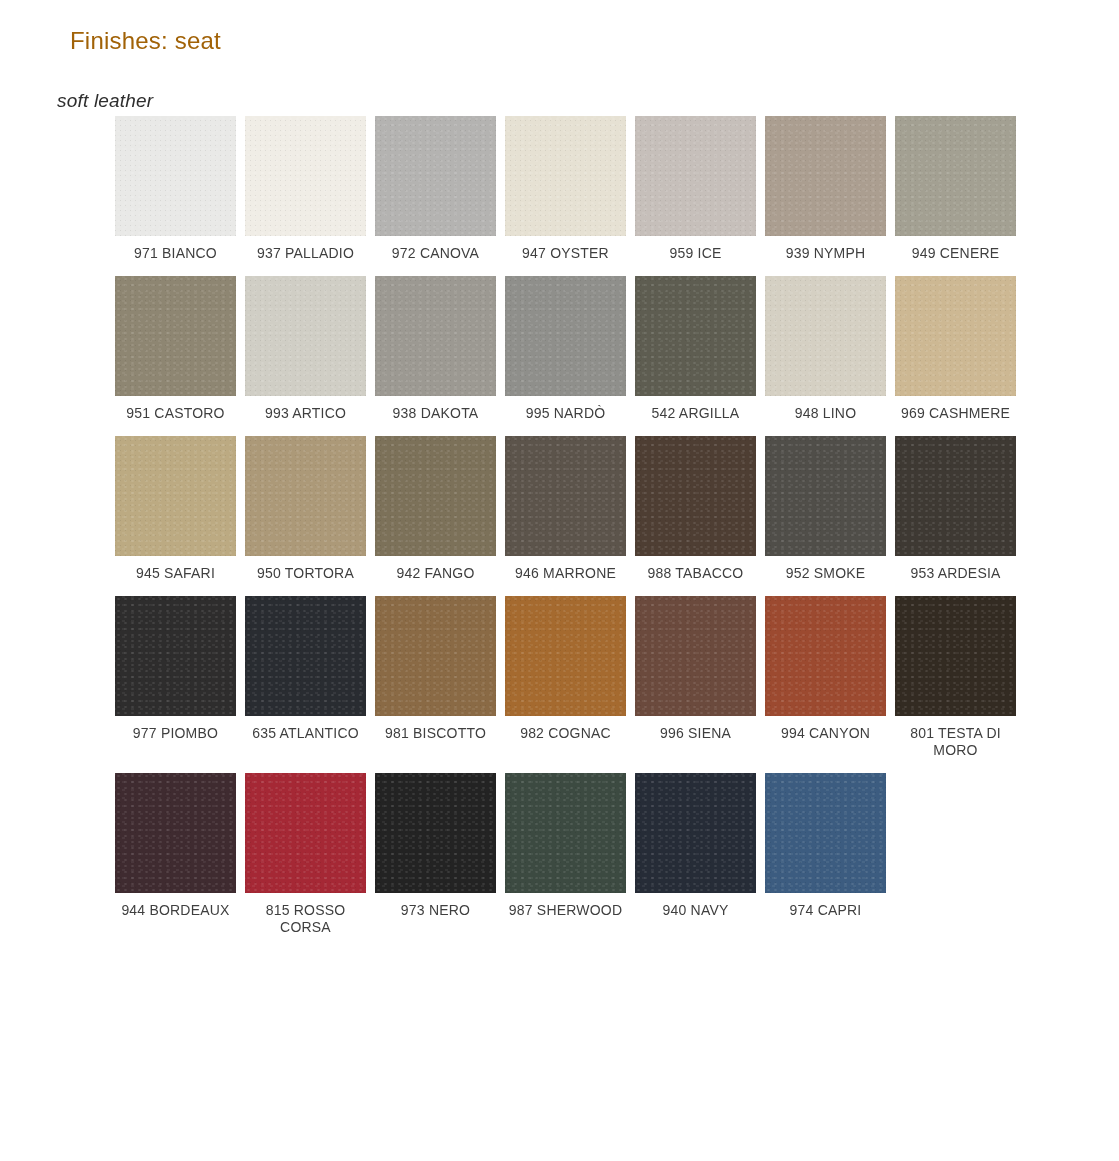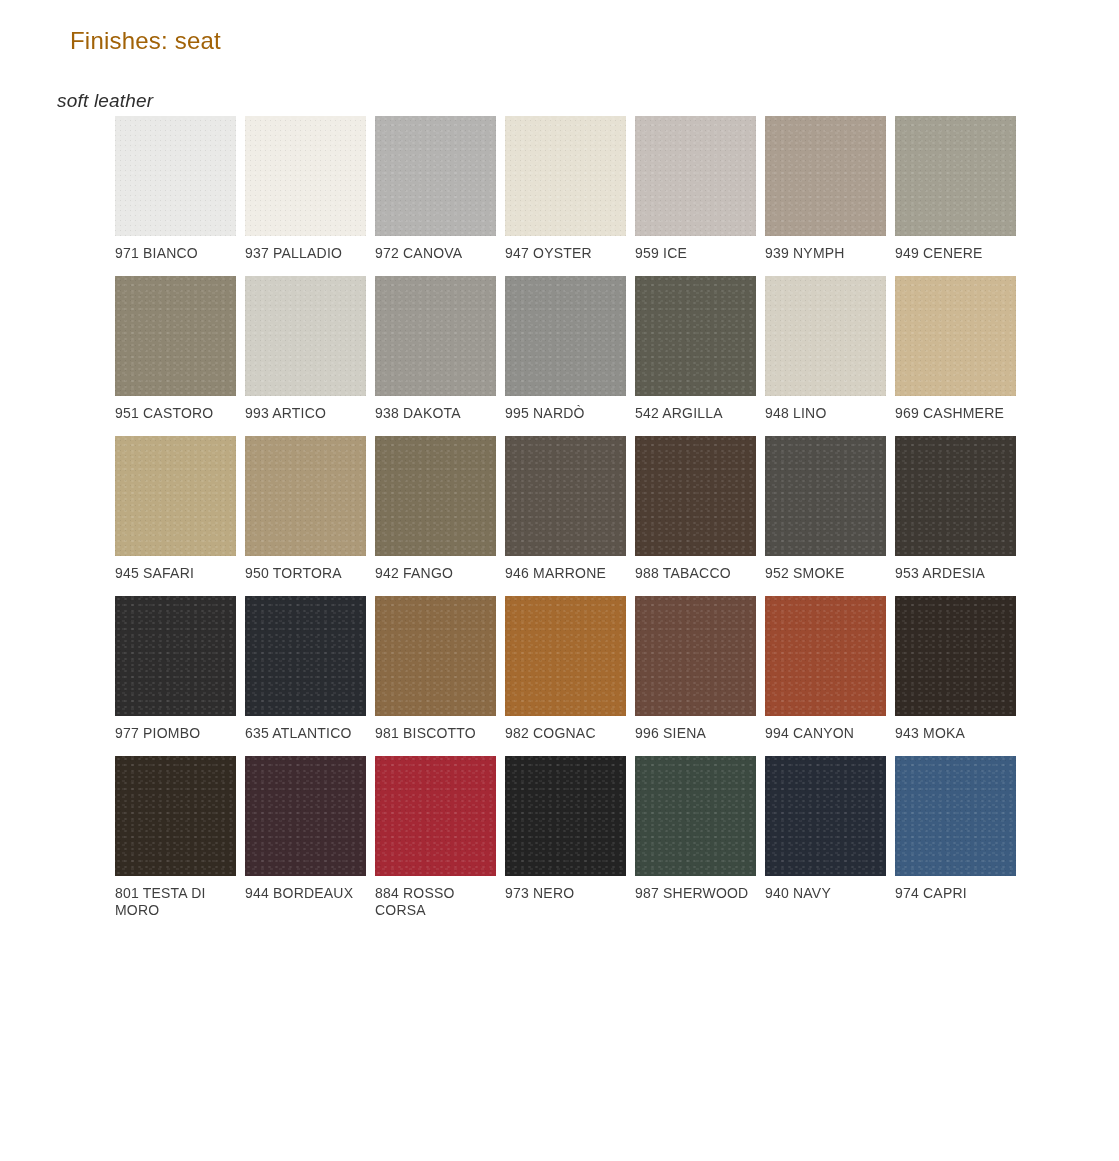--- a/index.html
+++ b/index.html
@@ -28,20 +28,21 @@
     color: #2e2e2e;
     letter-spacing: 0.2px;
   }
   .swatch-grid {
     margin: 4px 0 0 115px;
     display: grid;
     grid-template-columns: repeat(7, 121px);
     column-gap: 9px;
     row-gap: 0;
     width: 902px;
+    text-align: center;
   }
   .cell {
     padding-bottom: 14px;
   }
   .tile {
     width: 121px;
     height: 120px;
     
     background-image:
       radial-gradient(rgba(255,255,255,0.10) 22%, rgba(255,255,255,0) 26%),
@@ -195,38 +196,34 @@
   <div class="cell">
     <div class="tile" style="background-color: rgb(107, 74, 61);"></div>
     <div class="lbl">996 SIENA</div>
   </div>
 
   <div class="cell">
     <div class="tile" style="background-color: rgb(156, 74, 48);"></div>
     <div class="lbl">994 CANYON</div>
   </div>
 
-  <div class="cell">
-    <div class="tile" style="background-color: rgb(50, 42, 36);"></div>
-    <div class="lbl">943 MOKA</div>
-  </div>
 
   <div class="cell">
     <div class="tile" style="background-color: rgb(51, 43, 34);"></div>
     <div class="lbl">801 TESTA DI MORO</div>
   </div>
 
   <div class="cell">
     <div class="tile" style="background-color: rgb(63, 43, 48);"></div>
     <div class="lbl">944 BORDEAUX</div>
   </div>
 
   <div class="cell">
     <div class="tile" style="background-color: rgb(165, 40, 53);"></div>
-    <div class="lbl">884 ROSSO CORSA</div>
+    <div class="lbl">815 ROSSO CORSA</div>
   </div>
 
   <div class="cell">
     <div class="tile" style="background-color: rgb(35, 35, 35);"></div>
     <div class="lbl">973 NERO</div>
   </div>
 
   <div class="cell">
     <div class="tile" style="background-color: rgb(60, 74, 65);"></div>
     <div class="lbl">987 SHERWOOD</div>

